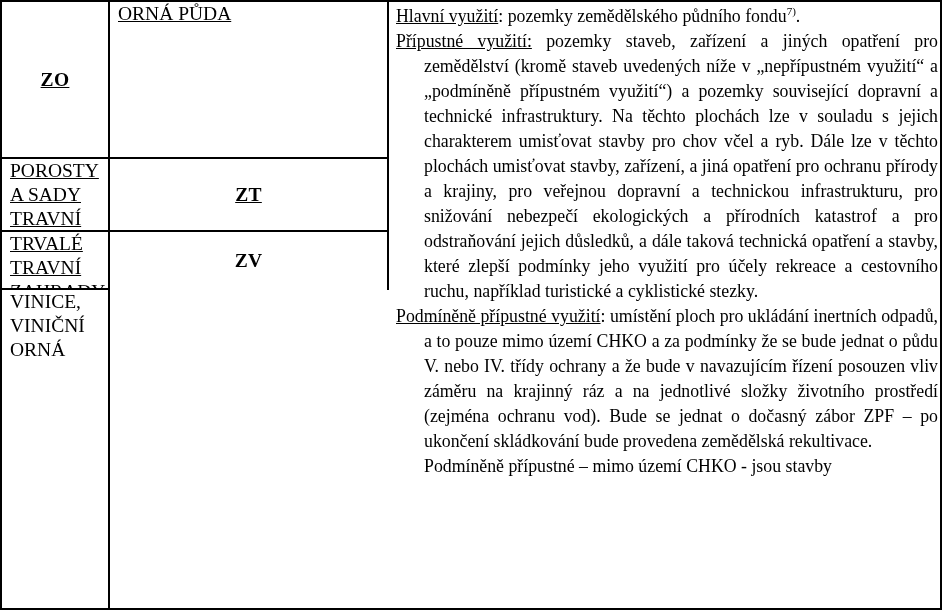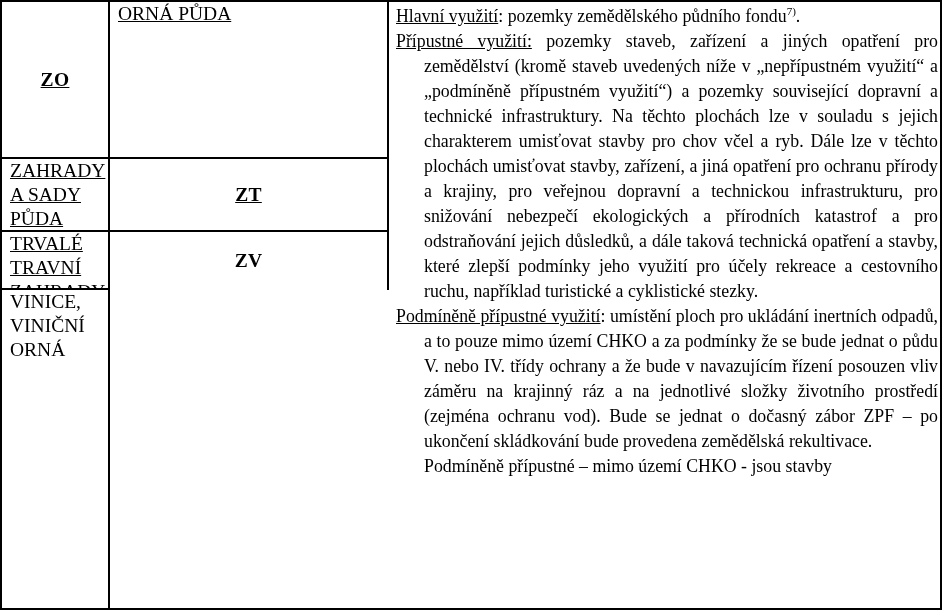--- a/index.html
+++ b/index.html
@@ -78,22 +78,22 @@
 <div class="doc-table">
 
   <div class="cell code-cell rule-bottom">
     <span>ZO</span>
   </div>
   <div class="cell label-cell rule-bottom">
     <div>ORNÁ PŮDA</div>
   </div>
 
   <div class="cell label-cell rule-bottom">
-    <div>ZAHRADY A SADY</div>
-    <div>PŮDA</div>
+    <div>POROSTY A SADY</div>
+    <div>TRAVNÍ</div>
   </div>
 
   <div class="cell code-cell rule-bottom">
     <span>ZT</span>
   </div>
   <div class="cell label-cell rule-bottom">
     <div>TRVALÉ TRAVNÍ</div>
     <div>ZAHRADY</div>
   </div>
 

